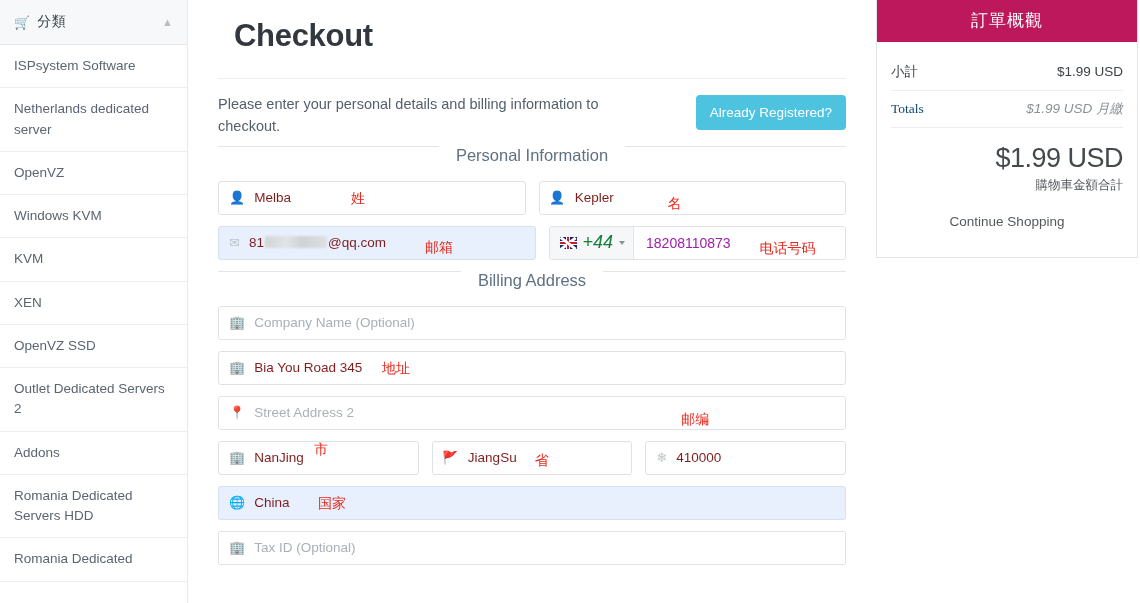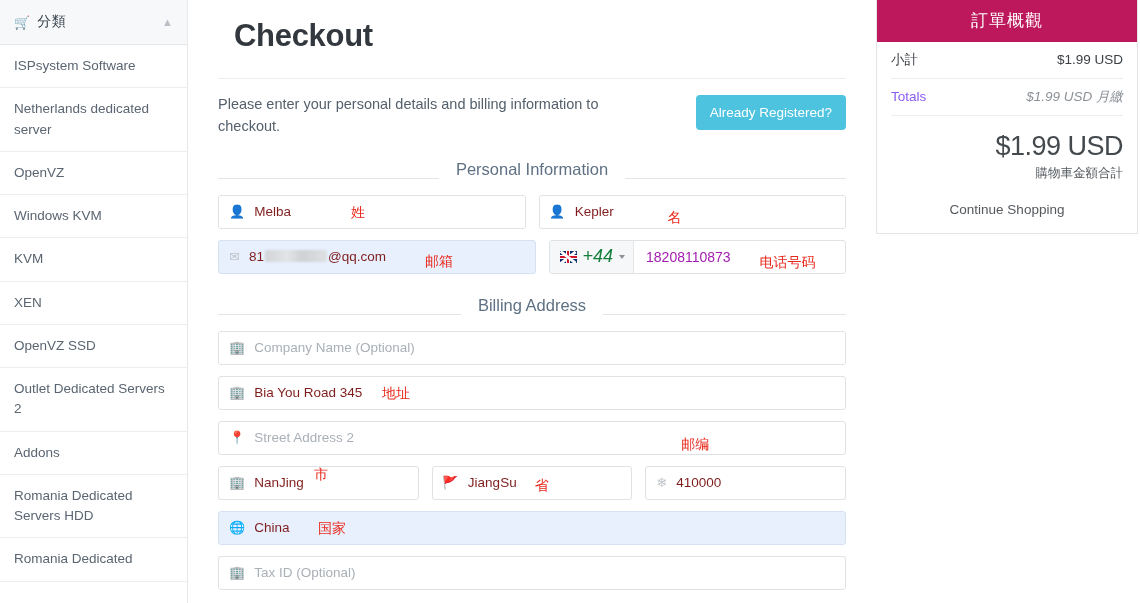--- a/index.html
+++ b/index.html
@@ -72,22 +72,22 @@
     color: #ffffff;
     font-size: 13.5px;
     border: none; border-radius: 4px;
     padding: 10px 14px;
     cursor: pointer;
     white-space: nowrap;
     margin-top: 2px;
   }
 
   .legend {
-    display: flex; align-items: flex-end;
-    margin: 22px 0 16px 0;
+    display: flex; align-items: flex-start;
+    margin: 8px 0 16px 0;
   }
   .legend .line { flex: 1; height: 1px; background: #e3e6e8; }
   .legend .lbl {
     padding: 0 17px;
     font-size: 16.5px;
     color: #5f7183;
     white-space: nowrap;
   }
 
   .frow { display: flex; gap: 13px; margin-bottom: 11px; }
@@ -188,31 +188,31 @@
     border-top: none;
   }
   .sum-head {
     background: #be185d;
     color: #ffffff;
     text-align: center;
     font-size: 17px;
     padding: 9px 0 10px 0;
     letter-spacing: 1px;
   }
-  .sum-body { padding: 0 14px; }
+  .sum-body { padding: 12px 14px; }
   .sum-row {
     display: flex; justify-content: space-between; align-items: baseline;
     padding: 9px 0;
     border-bottom: 1px solid #ededee;
     font-size: 13.5px;
   }
   .sum-row:last-of-type { border-bottom: none; }
   .sum-row .k { color: #3c4146; }
   .sum-row .v { color: #3c4146; }
-  .sum-row.totals .k { color: #8b5cf6; }
+  .sum-row.totals .k { color: #0c4a6e; font-family: Liberation Serif, serif; }
   .sum-row.totals .v { color: #8b9197; font-style: italic; }
   .grand {
     text-align: right;
     padding: 16px 0 0 0;
   }
   .grand .amt {
     font-size: 27px;
     color: #44494e;
     letter-spacing: -0.5px;
     line-height: 1.1;

